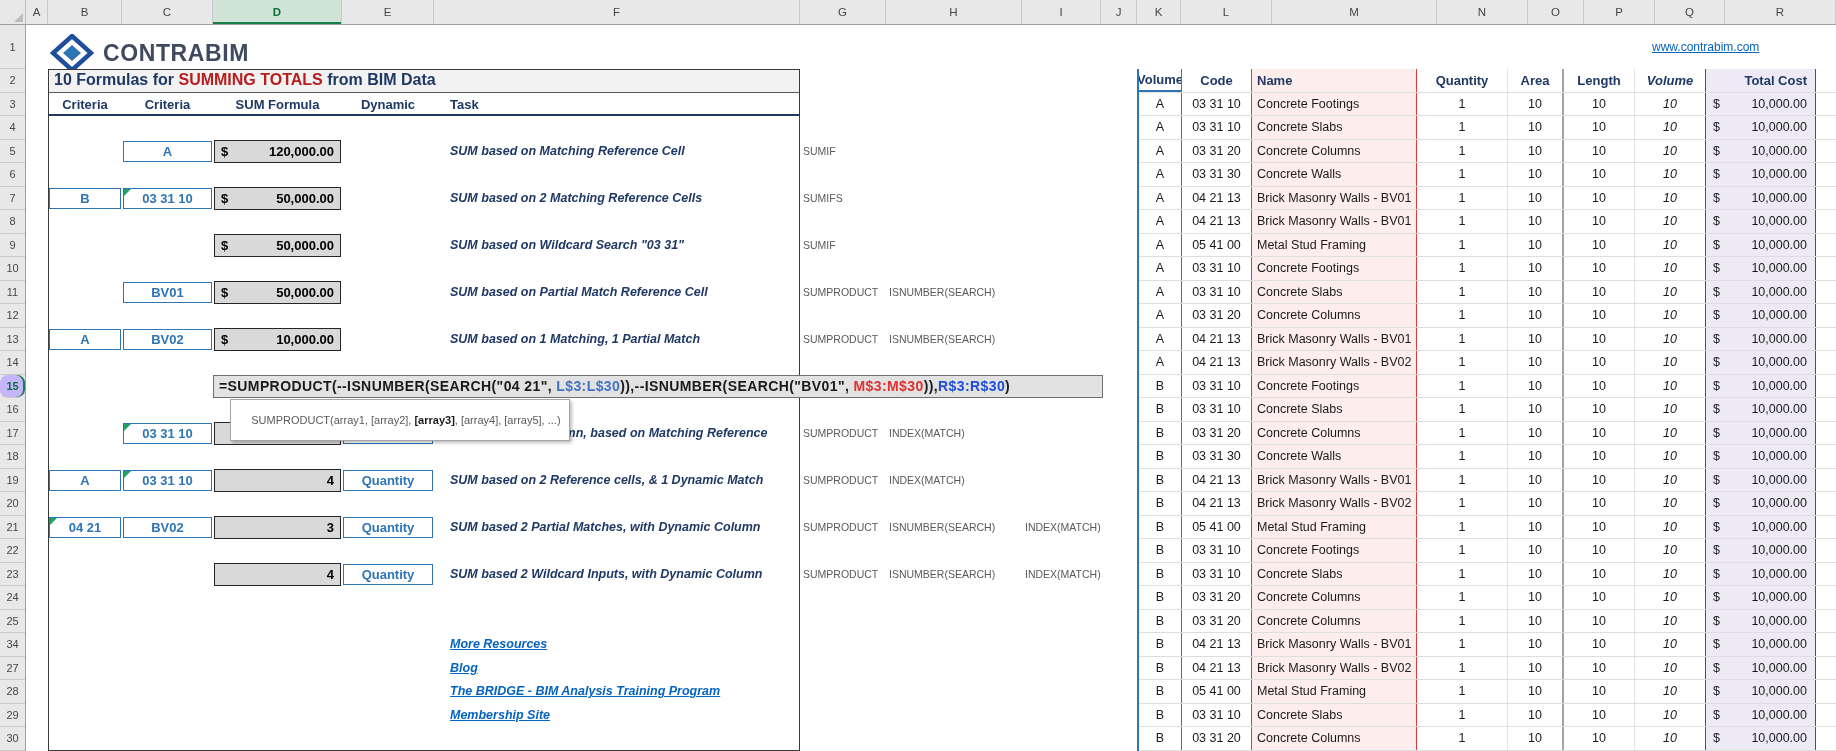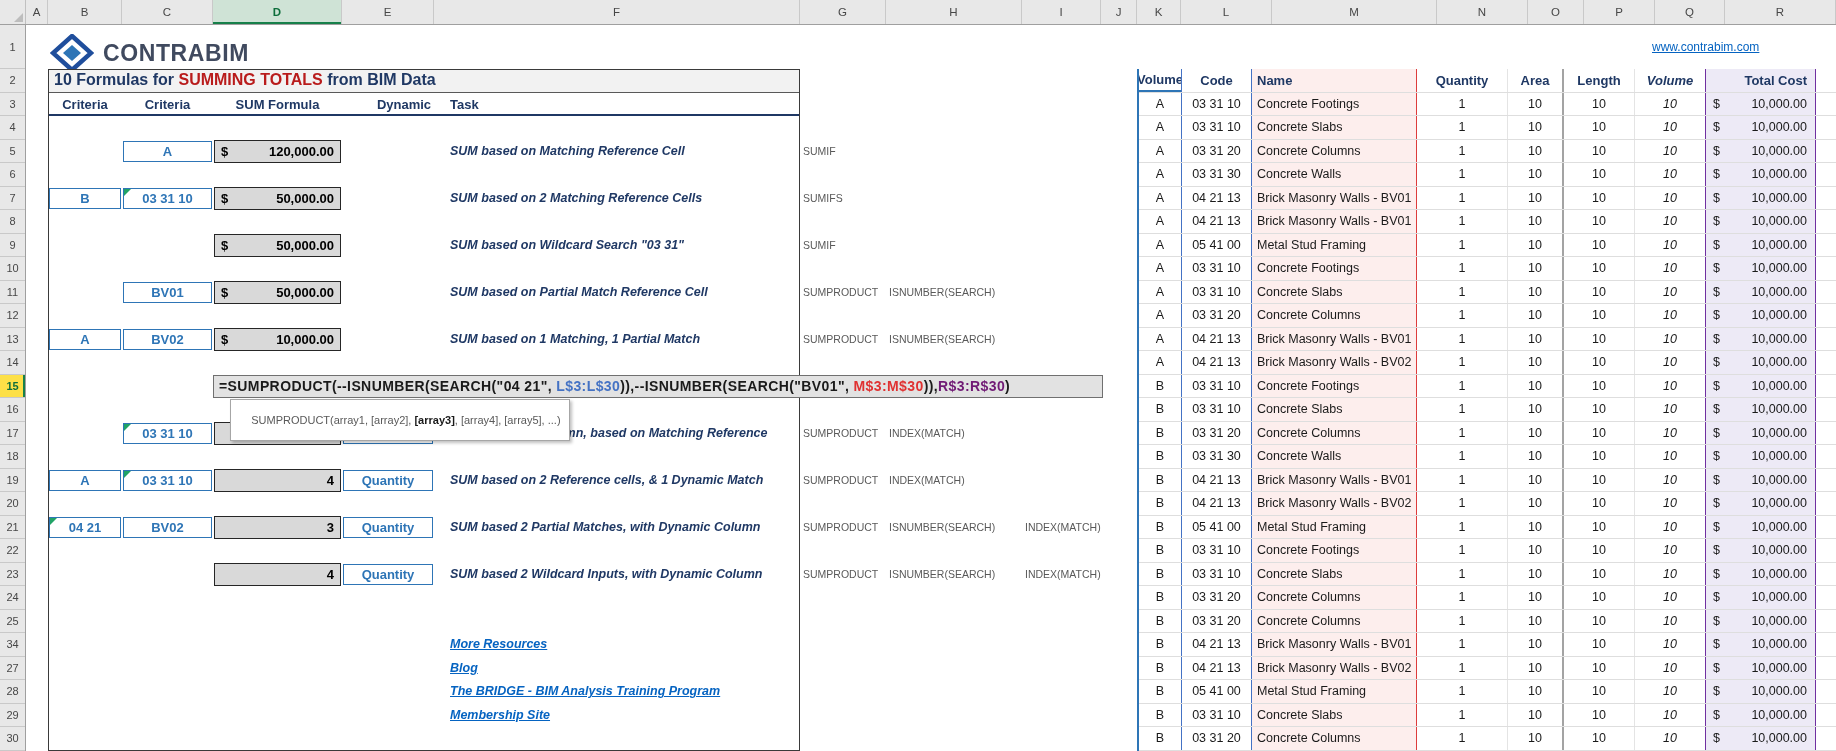--- a/index.html
+++ b/index.html
@@ -16,53 +16,53 @@
   .ch:nth-child(6){width:92px;} .ch:nth-child(7){width:366px;} .ch:nth-child(8){width:86px;}
   .ch:nth-child(9){width:136px;} .ch:nth-child(10){width:79px;} .ch:nth-child(11){width:36px;}
   .ch:nth-child(12){width:44px;} .ch:nth-child(13){width:91px;} .ch:nth-child(14){width:165px;}
   .ch:nth-child(15){width:91px;} .ch:nth-child(16){width:56px;} .ch:nth-child(17){width:71px;}
   .ch:nth-child(18){width:70px;} .ch:nth-child(19){width:111px;}
 
   
   .rowhdr { position:absolute; left:0; top:25px; width:26px; height:726px; background:#e8e8e8; border-right:1px solid #9f9f9f; display:flex; flex-direction:column; z-index:5; }
   .rh { width:100%; height:23.5px; flex:none; display:flex; align-items:center; justify-content:center; font-size:11px; color:#474747; border-bottom:1px solid #c9c9c9; }
   .rh:nth-child(1){ height:44px; }
-  .rh:nth-child(15){ background:#fde047; color:#0e6e3c; font-weight:bold; box-shadow:inset -2px 0 0 #17804a; }
+  .rh:nth-child(15){ background:#c4b5fd; color:#0e6e3c; font-weight:bold; box-shadow:inset -2px 0 0 #17804a;border-radius:8px; }
 
   
   .logo { position:absolute; left:50px; top:34px; height:38px; display:flex; align-items:center; gap:9px; }
   .logotext { font-size:23px; font-weight:800; color:#404a5f; letter-spacing:0.6px; }
   .dl-label { position:absolute; left:1380px; top:25px; height:44px; line-height:44px; font-size:12px; color:#111; }
   .dl-link  { position:absolute; left:1652px; top:25px; height:44px; line-height:44px; font-size:12px; color:#0563c1; text-decoration:underline; cursor:pointer; }
 
   
   .lp-frame { position:absolute; left:48px; top:69px; width:752px; height:681.5px; border:1.5px solid #3a3a3a; pointer-events:none; z-index:2; }
   .lp-title { position:absolute; left:48px; top:69px; width:752px; height:23.5px; background:#f2f2f2; border-bottom:1px solid #595959; display:flex; align-items:center; padding-left:6px; font-size:16px; font-weight:bold; color:#1f3864; }
   .lp-title span { white-space:pre; }
   .lp-title .hl { color:#b91c1c; }
   .lp-h { position:absolute; top:92.5px; height:23.5px; line-height:23.5px; font-weight:bold; color:#1f3864; font-size:13px; text-align:center; }
   .lp-h-b{left:48px;width:74px;} .lp-h-c{left:122px;width:91px;} .lp-h-d{left:213px;width:129px;}
-  .lp-h-e{left:358px;width:92px;} .lp-h-f{left:450px;width:200px;text-align:left;}
+  .lp-h-e{left:342px;width:92px;} .lp-h-f{left:450px;width:200px;text-align:left;}
   .lp-hline { position:absolute; left:48px; top:114px; width:752px; height:2px; background:#1f3864; }
 
   
   .frow { position:absolute; left:0; top:calc(69px + (var(--r) - 2) * 23.5px); height:23.5px; width:1836px; }
   .crit { position:absolute; top:1px; height:21.5px; border:1.5px solid #2e75b6; background:#fff; color:#2e75b6; font-weight:bold; font-size:13px; display:flex; align-items:center; justify-content:center; }
   .fr-b { left:49px; width:72px; } .fr-c { left:123px; width:89px; } .fr-e { left:343px; width:90px; }
   .dval { position:absolute; left:214px; width:127px; top:0.5px; height:22.5px; background:#d9d9d9; border:1px solid #262626; display:flex; align-items:center; justify-content:space-between; padding:0 6px; font-weight:bold; font-size:13px; color:#000; }
   .task { position:absolute; left:450px; top:0; height:23.5px; line-height:23.5px; font-size:12.5px; font-weight:bold; font-style:italic; color:#1f3864; white-space:nowrap; }
   .tag  { position:absolute; top:0; height:23.5px; line-height:23.5px; font-size:10.5px; color:#595959; white-space:nowrap; }
   .fr-g{left:803px;} .fr-h{left:889px;} .fr-i{left:1025px;}
   .tri { position:absolute; left:0; top:0; width:0; height:0; border-top:7px solid #21a366; border-right:7px solid transparent; }
 
   
   .fedit { position:absolute; left:213px; top:374.5px; width:890px; height:23.5px; background:#e2e2e2; border:1px solid #707070; display:flex; align-items:center; padding-left:5px; font-size:14px; font-weight:bold; white-space:pre; overflow:hidden; z-index:3; letter-spacing:0.4px; }
   .seg { white-space:pre; }
   .seg[data-c="black"]{color:#1a1a1a;} .seg[data-c="blue"]{color:#4472c4;}
-  .seg[data-c="red"]{color:#e03131;} .seg[data-c="purple"]{color:#701a75;}
+  .seg[data-c="red"]{color:#e03131;} .seg[data-c="purple"]{color:#1d4ed8;}
   .ftip { position:absolute; left:230px; top:399px; background:#fff; border:1px solid #a6a6a6; box-shadow:2px 2px 3px rgba(0,0,0,.25); padding:2px 8px; font-size:11px; color:#595959; white-space:pre; z-index:4; }
   .ftip b { color:#1a1a1a; }
 
   
   .res-link { position:absolute; left:450px; top:calc(633px + var(--i) * 23.5px); height:23.5px; line-height:23.5px; color:#0563c1; font-weight:bold; font-style:italic; font-size:12.5px; text-decoration:underline; white-space:nowrap; cursor:pointer; z-index:3; }
 
   
   .dtable { position:absolute; left:1137px; top:69px; width:699px; height:682px; border-left:2px solid #2e75b6; font-size:12.5px; }
   .trow { display:flex; height:23.5px; border-bottom:1px solid #dedede; }
   .tc { flex:none; display:flex; align-items:center; justify-content:center; color:#1a1a1a; overflow:hidden; white-space:nowrap; }

